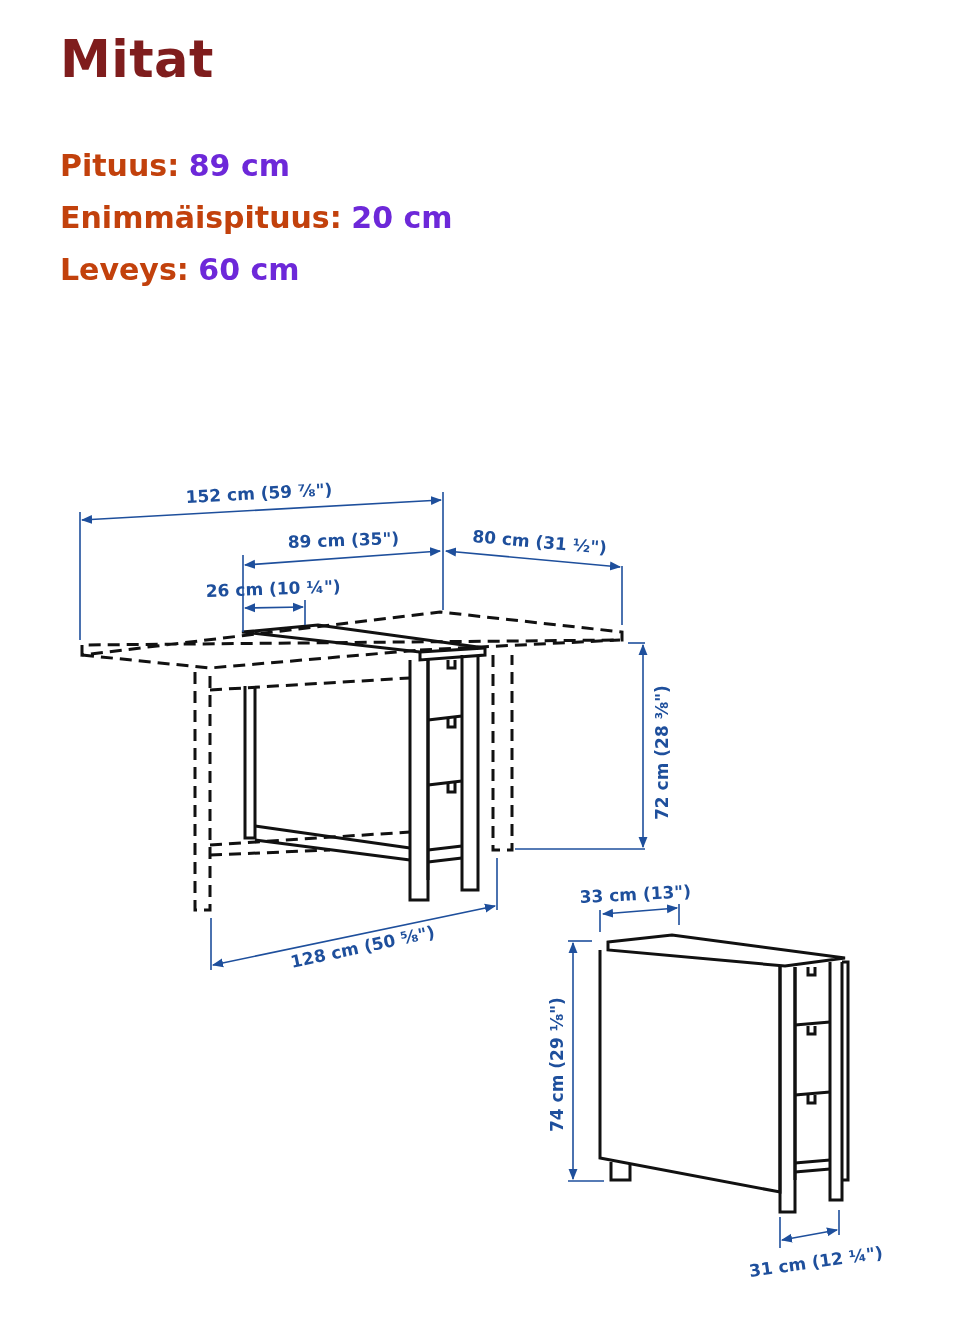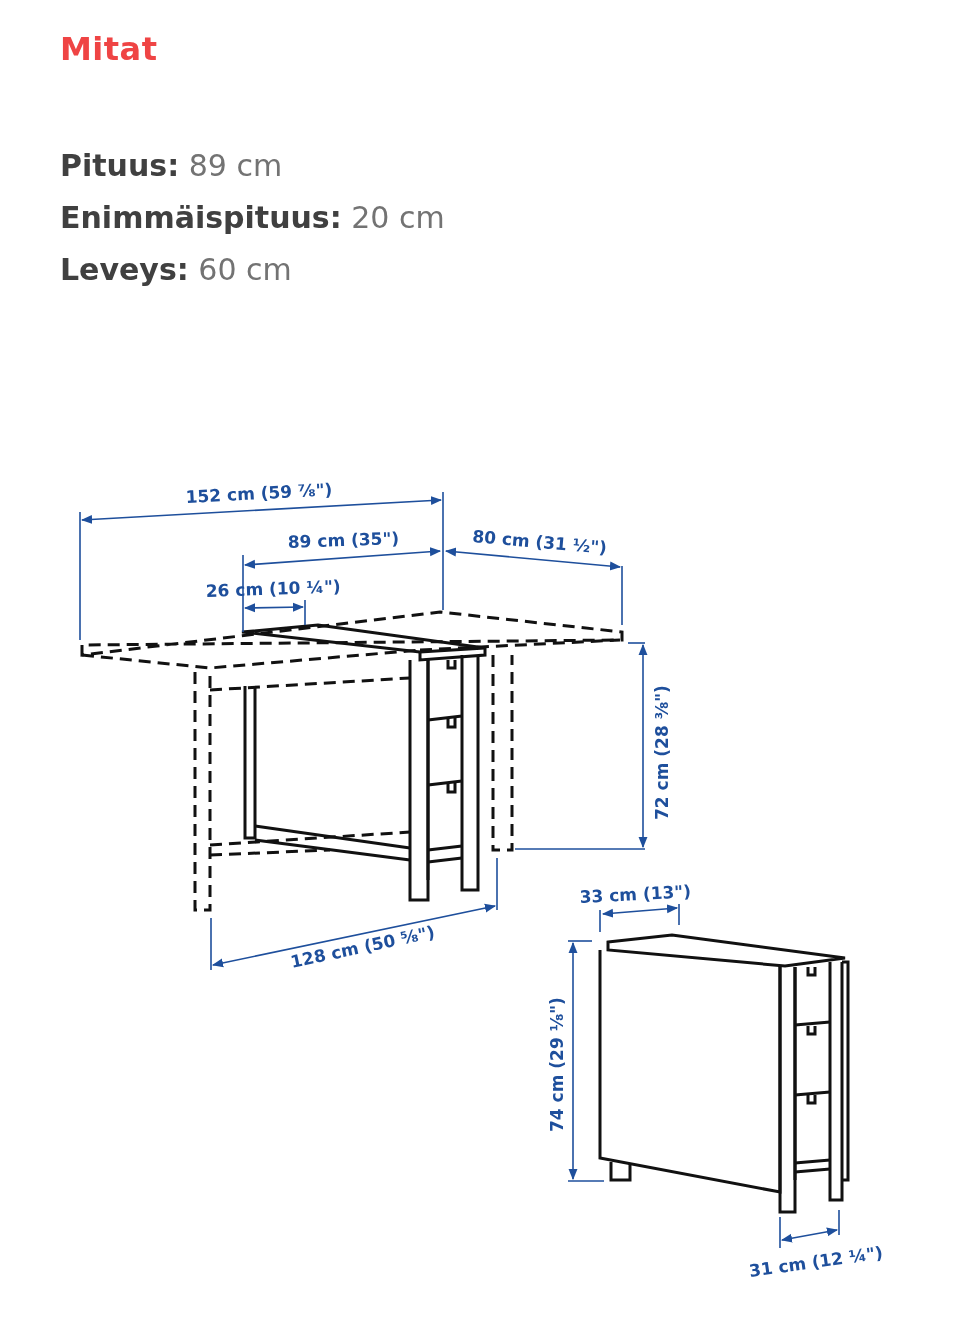--- a/index.html
+++ b/index.html
@@ -1,23 +1,23 @@
 <!DOCTYPE html>
 <html><head>
 <meta charset="utf-8">
 <style>
   html, body { margin: 0; padding: 0; background: #ffffff; }
   body { width: 960px; height: 1324px; position: relative; overflow: hidden;
          font-family: "DejaVu Sans", sans-serif; color: #484848; }
-  .title { position: absolute; left: 60px; top: 30px; font-size: 32px; font-weight: bold;
-           color: #ef4444; margin: 0; letter-spacing: 0.5px; }
+  .title { position: absolute; left: 60px; top: 30px; font-size: 51px; font-weight: bold;
+           color: #7f1d1d; margin: 0; letter-spacing: 0.5px; }
   .specs { position: absolute; left: 60px; top: 140px; margin: 0; padding: 0; list-style: none; }
   .spec { font-size: 30px; line-height: 52px; height: 52px; white-space: nowrap; }
-  .spec .k { font-weight: bold; color: #404040; }
-  .spec .v { font-weight: normal; color: #737373; }
+  .spec .k { font-weight: bold; color: #c2410c; }
+  .spec .v { font-weight: bold; color: #6d28d9; }
   .diagram { position: absolute; left: 0; top: 420px; width: 960px; height: 904px; }
   svg text { font-family: "DejaVu Sans", sans-serif; font-weight: bold; fill: #1e4f9c; }
 </style>
 </head>
 <body>
 
 <h1 class="title">Mitat</h1>
 
 <ul class="specs">
   <li class="spec"><span class="k">Pituus:</span> <span class="v">89 cm</span></li>

